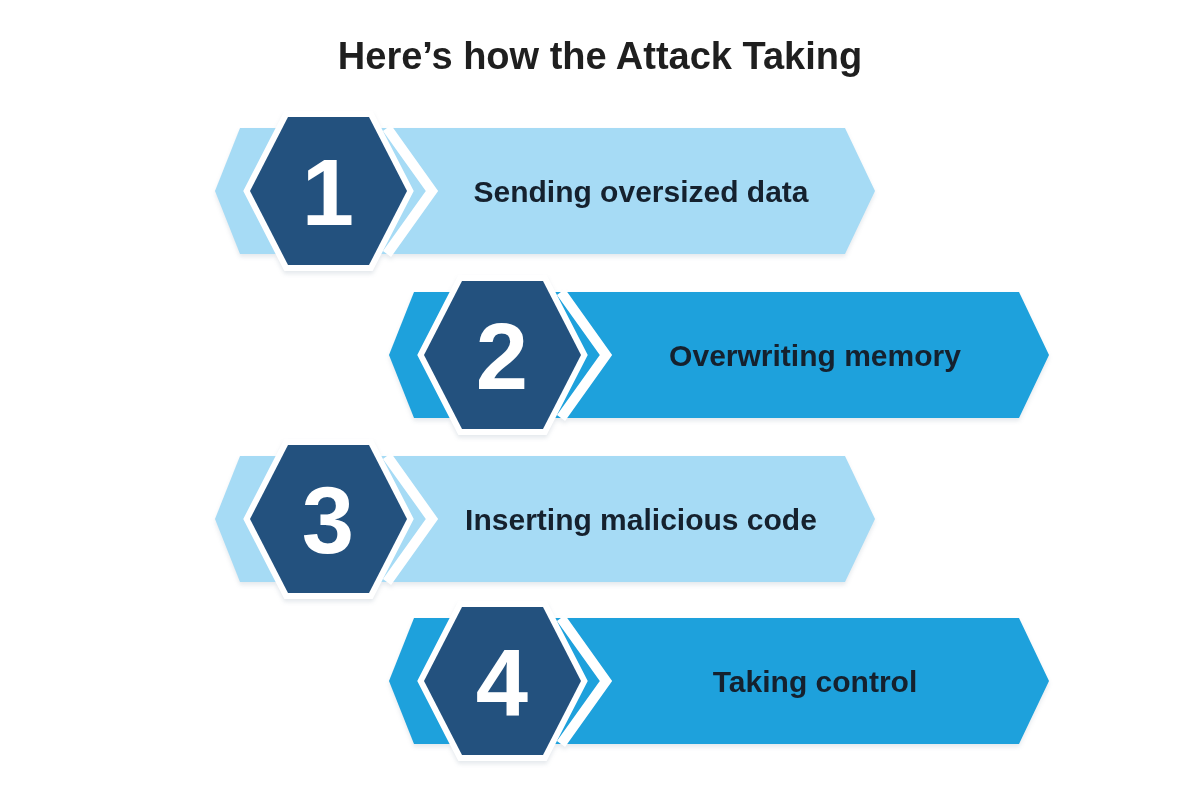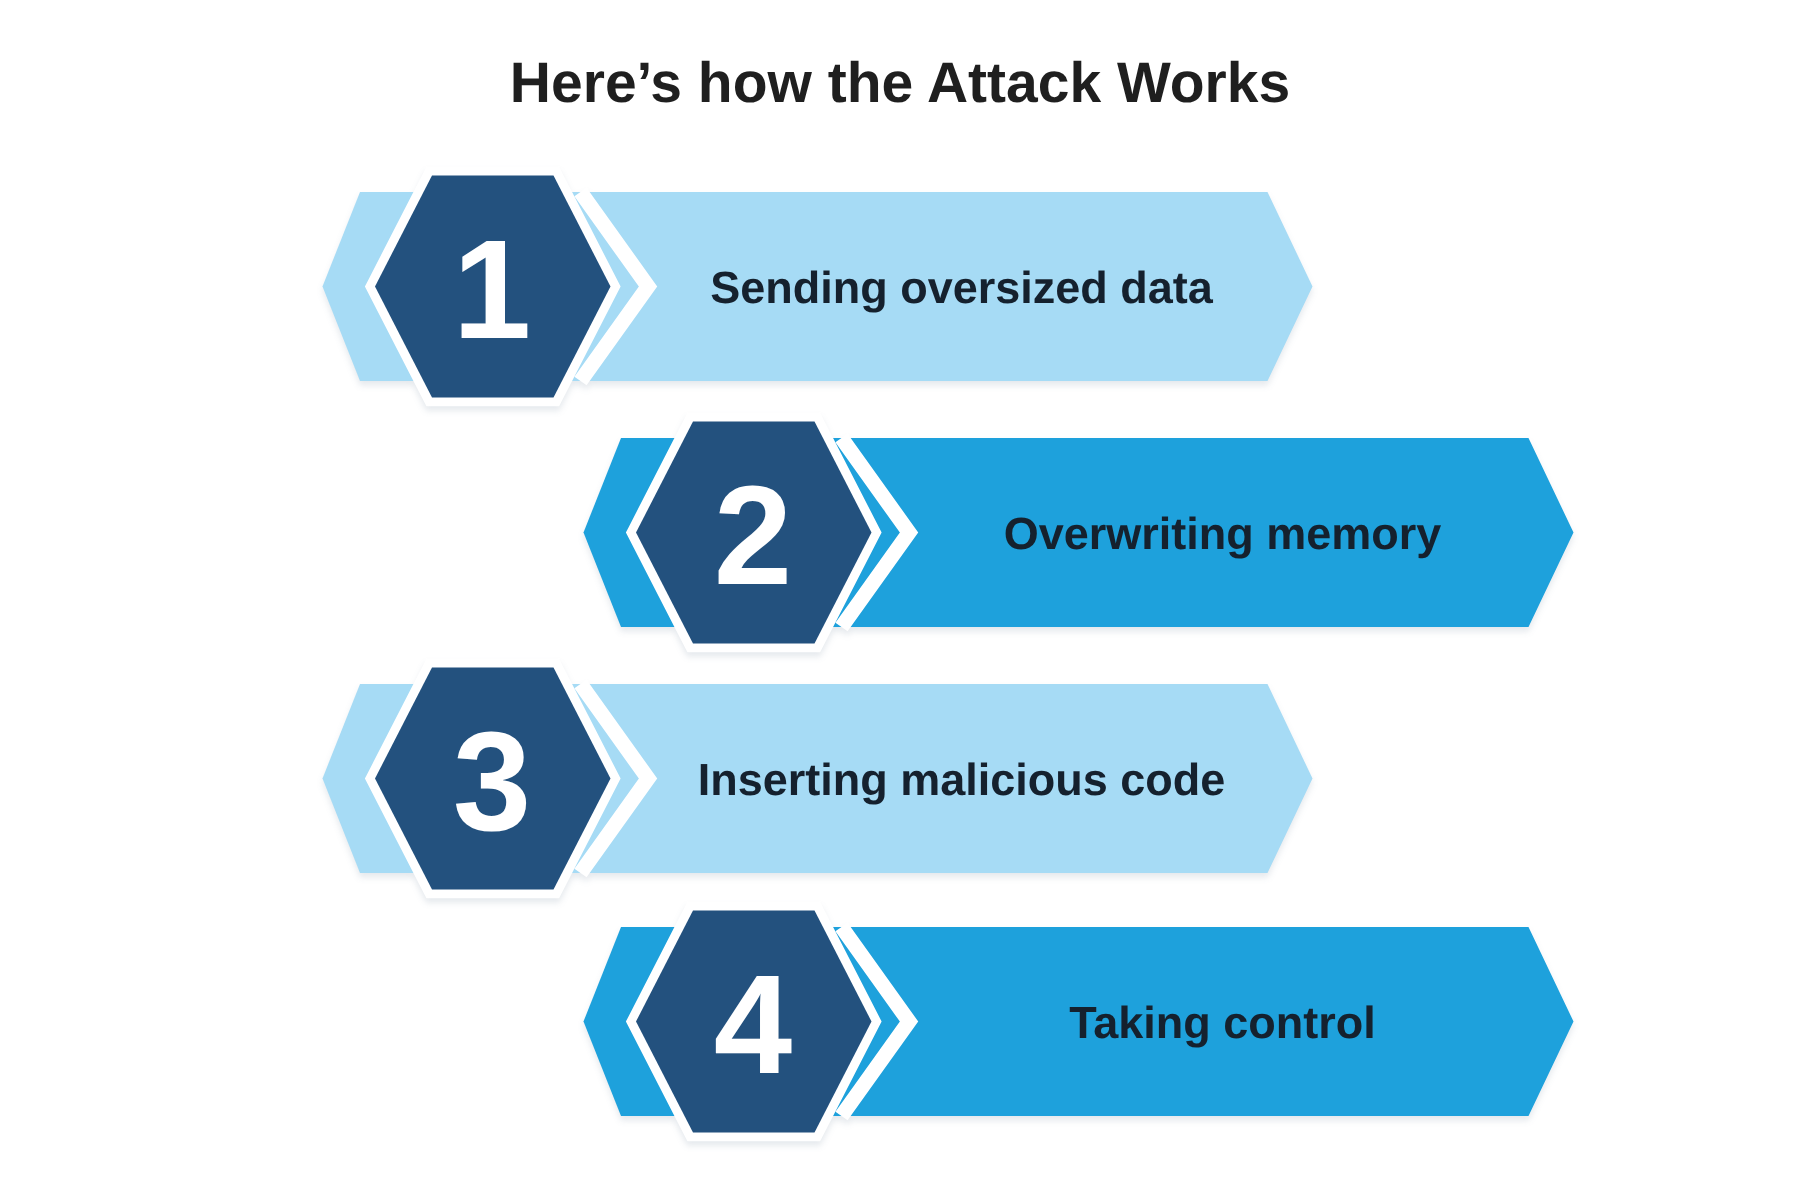--- a/index.html
+++ b/index.html
@@ -70,21 +70,21 @@
     font-weight: bold;
     text-anchor: middle;
     font-family: "Liberation Sans", sans-serif;
   }
 </style>
 </head>
 <body>
 
 <div class="canvas">
 
-  <h1 class="title">Here’s how the Attack Works</h1>
+  <h1 class="title">Here’s how the Attack Taking</h1>
 
   <div class="step step-1 light">
     <svg width="680" height="160" viewBox="0 0 680 160">
       <polygon class="fill-banner body" points="178,17 636,17 666,80 636,143 178,143 223,80"></polygon>
       <polygon class="fill-banner tail" points="6,80 31,17 178,17 223,80 178,143 31,143"></polygon>
       <path class="sep" d="M178,17 L223,80 L178,143"></path>
       <polygon class="hex" points="41,80 79,6 160,6 198,80 160,154 79,154"></polygon>
       <text class="num" x="119" y="114">1</text>
       <text class="lbl" x="432" y="91">Sending oversized data</text>
     </svg>

